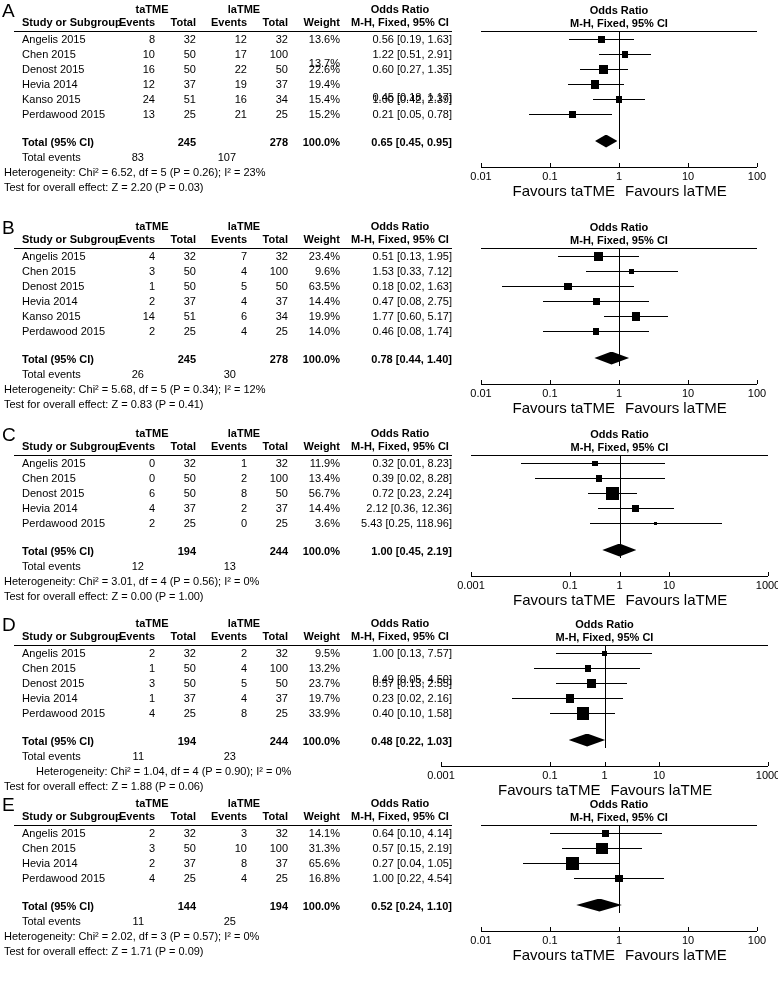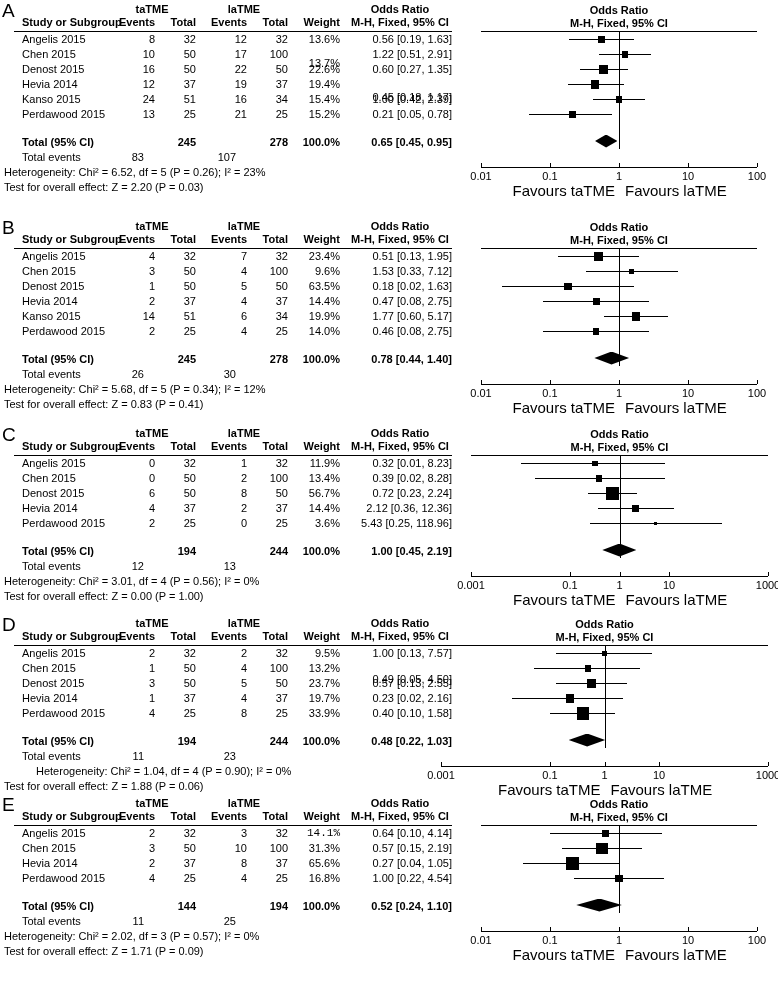--- a/index.html
+++ b/index.html
@@ -261,21 +261,21 @@
             <div class="c c-wt" style="top: 1px;">19.9%</div>
             <div class="c c-or" style="top: 1px;">1.77 [0.60, 5.17]</div>
           </div>
           <div class="r" style="position: absolute; left: 0px; top: 75px; width: 452px; height: 15px;">
             <div class="c c-study" style="top: 1px;">Perdawood 2015</div>
             <div class="c c-ev1" style="top: 1px;">2</div>
             <div class="c c-tot1" style="top: 1px;">25</div>
             <div class="c c-ev2" style="top: 1px;">4</div>
             <div class="c c-tot2" style="top: 1px;">25</div>
             <div class="c c-wt" style="top: 1px;">14.0%</div>
-            <div class="c c-or" style="top: 1px;">0.46 [0.08, 2.75]</div>
+            <div class="c c-or" style="top: 1px;">0.46 [0.08, 1.74]</div>
           </div>
         </div>
         <div class="r" style="position: absolute; left: 0px; top: 133px; width: 452px;">
           <div class="c c-study b" style="top: 0px;">Total (95% CI)</div>
           <div class="c c-tot1 b" style="top: 0px;">245</div>
           <div class="c c-tot2 b" style="top: 0px;">278</div>
           <div class="c c-wt b" style="top: 0px;">100.0%</div>
           <div class="c c-or b" style="top: 0px;">0.78 [0.44, 1.40]</div>
         </div>
         <div class="r" style="position: absolute; left: 0px; top: 148px; width: 452px;">
@@ -559,21 +559,21 @@
           <div class="c b" style="top: 0px; left: 348px; width: 104px; text-align: center;">M-H, Fixed, 95% CI</div>
         </div>
         <div class="hdr-rule" style="left: 14px; width: 438px; top: 27px;"></div>
         <div style="position: absolute; left: 0px; top: 29px; width: 452px;">
           <div class="r" style="position: absolute; left: 0px; top: 0px; width: 452px; height: 15px;">
             <div class="c c-study" style="top: 1px;">Angelis 2015</div>
             <div class="c c-ev1" style="top: 1px;">2</div>
             <div class="c c-tot1" style="top: 1px;">32</div>
             <div class="c c-ev2" style="top: 1px;">3</div>
             <div class="c c-tot2" style="top: 1px;">32</div>
-            <div class="c c-wt" style="top: 1px; font-family: Liberation Mono, monospace;">14.1%</div>
+            <div class="c c-wt" style="top: 1px;">14.1%</div>
             <div class="c c-or" style="top: 1px;">0.64 [0.10, 4.14]</div>
           </div>
           <div class="r" style="position: absolute; left: 0px; top: 15px; width: 452px; height: 15px;">
             <div class="c c-study" style="top: 1px;">Chen 2015</div>
             <div class="c c-ev1" style="top: 1px;">3</div>
             <div class="c c-tot1" style="top: 1px;">50</div>
             <div class="c c-ev2" style="top: 1px;">10</div>
             <div class="c c-tot2" style="top: 1px;">100</div>
             <div class="c c-wt" style="top: 1px;">31.3%</div>
             <div class="c c-or" style="top: 1px;">0.57 [0.15, 2.19]</div>

